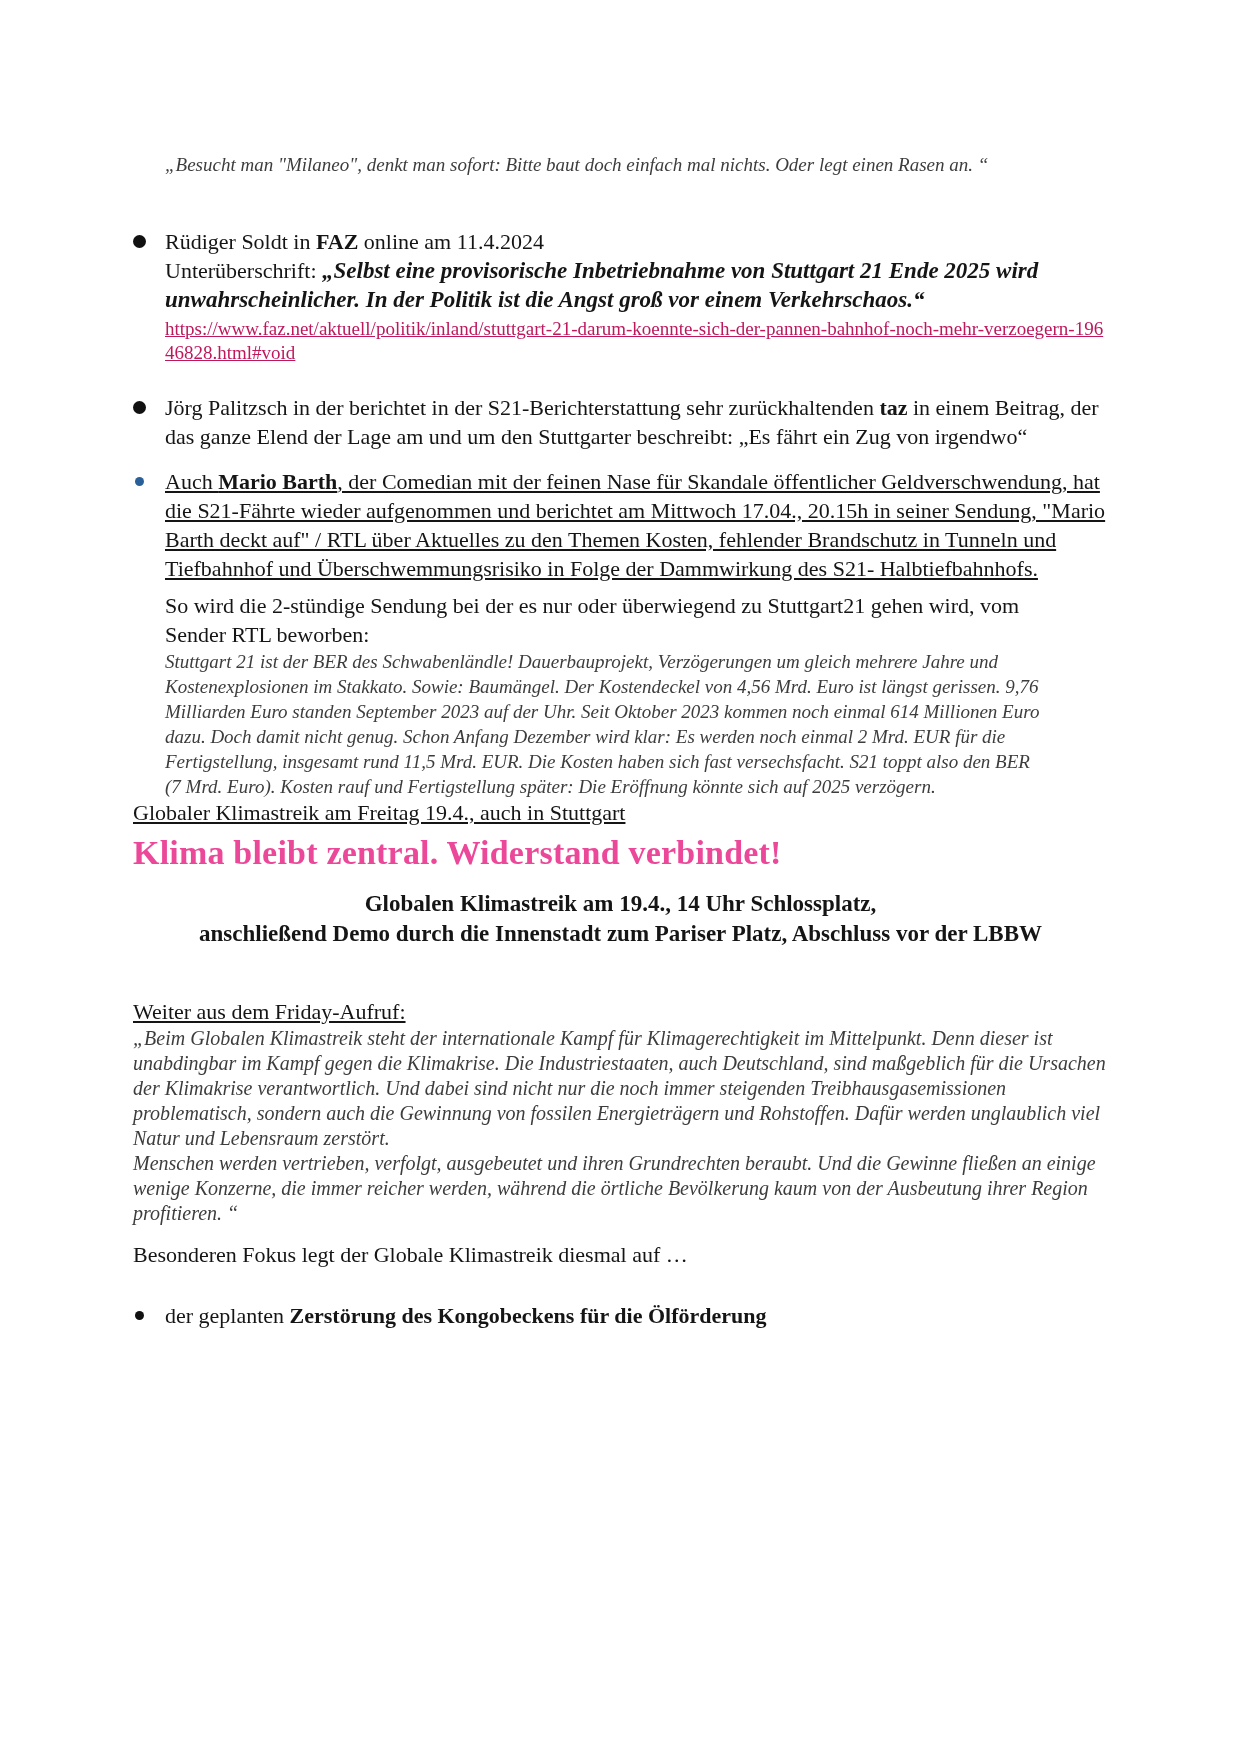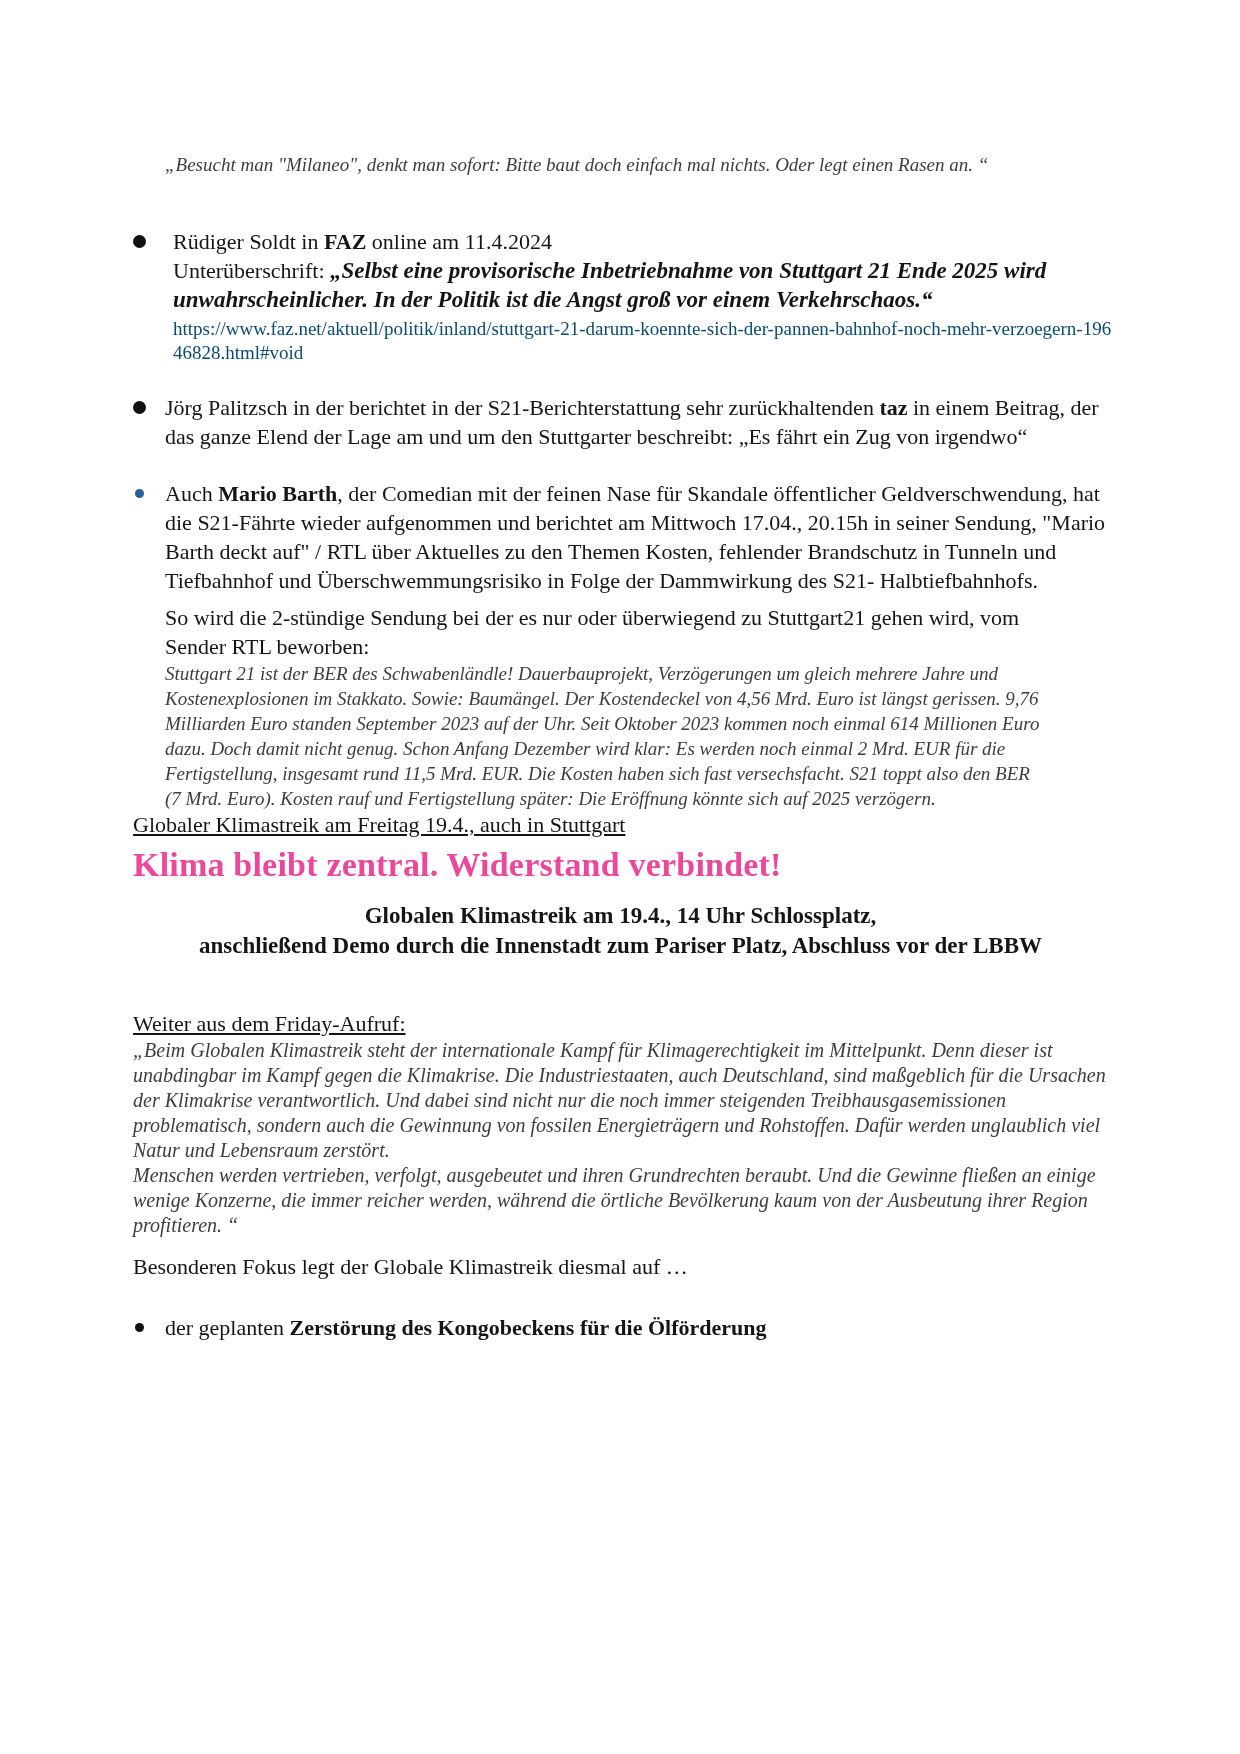--- a/index.html
+++ b/index.html
@@ -17,43 +17,43 @@
   p { margin:0; }
   .body-text { font-size:22px; line-height:29px; }
   .small-italic {
     font-style:italic; font-size:19px; line-height:25px; color:#3d3d3d;
   }
   .top-quote-1 { margin-left:32px; width:930px; }
   .top-quote-2 { margin-left:30px; width:930px; margin-top:17px; }
 
   ul.news-list { list-style:none; margin:0; padding:0; }
   li.news-item { display:flex; align-items:flex-start; }
-  .li-faz { margin-top:50px;gap:8px; }
+  .li-faz { margin-top:50px; }
   .li-taz { margin-top:28px; }
-  .li-rtl { margin-top:28px; }
+  .li-rtl { margin-top:16px;text-decoration:underline; }
   .marker-col { width:32px; flex:none; position:relative; }
   .dot-big {
     display:block; width:13px; height:13px; border-radius:50%;
     background:#111; margin-top:8px;
   }
   .dot-blue {
     display:block; width:9px; height:9px; border-radius:50%;
     background:#2a6099; margin-top:10px; margin-left:2px;
   }
   .dot-small {
     display:block; width:9px; height:9px; border-radius:50%;
     background:#111; margin-top:10px; margin-left:2px;
   }
   .li-content { width:945px; }
   .bold { font-weight:bold; }
   .sub-quote { font-style:italic; font-weight:bold; font-size:23px; }
   .doc-link {
     display:block;
     font-size:19px; line-height:24px;
-    color:#0c4a6e; 
+    color:#be185d; text-decoration:underline;
     word-break:break-all; cursor:pointer;
     margin-top:3px; width:945px;
   }
   .indent-block { margin-left:32px; }
   .promo-intro { margin-top:8px; width:900px; }
   .promo-quote { width:885px; font-size:19px; line-height:25px; }
 
   .kicker {
     font-size:22px; line-height:28px; text-decoration:underline;
     margin-top:0;

